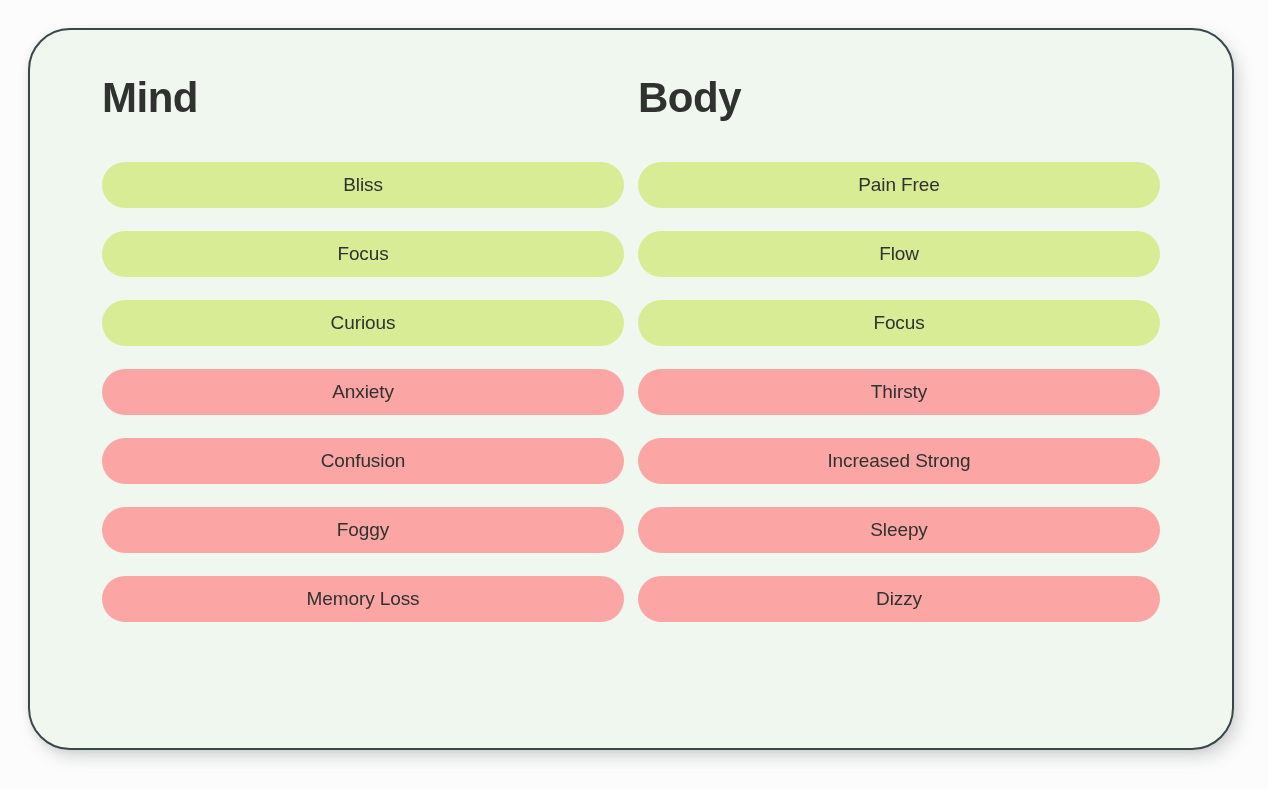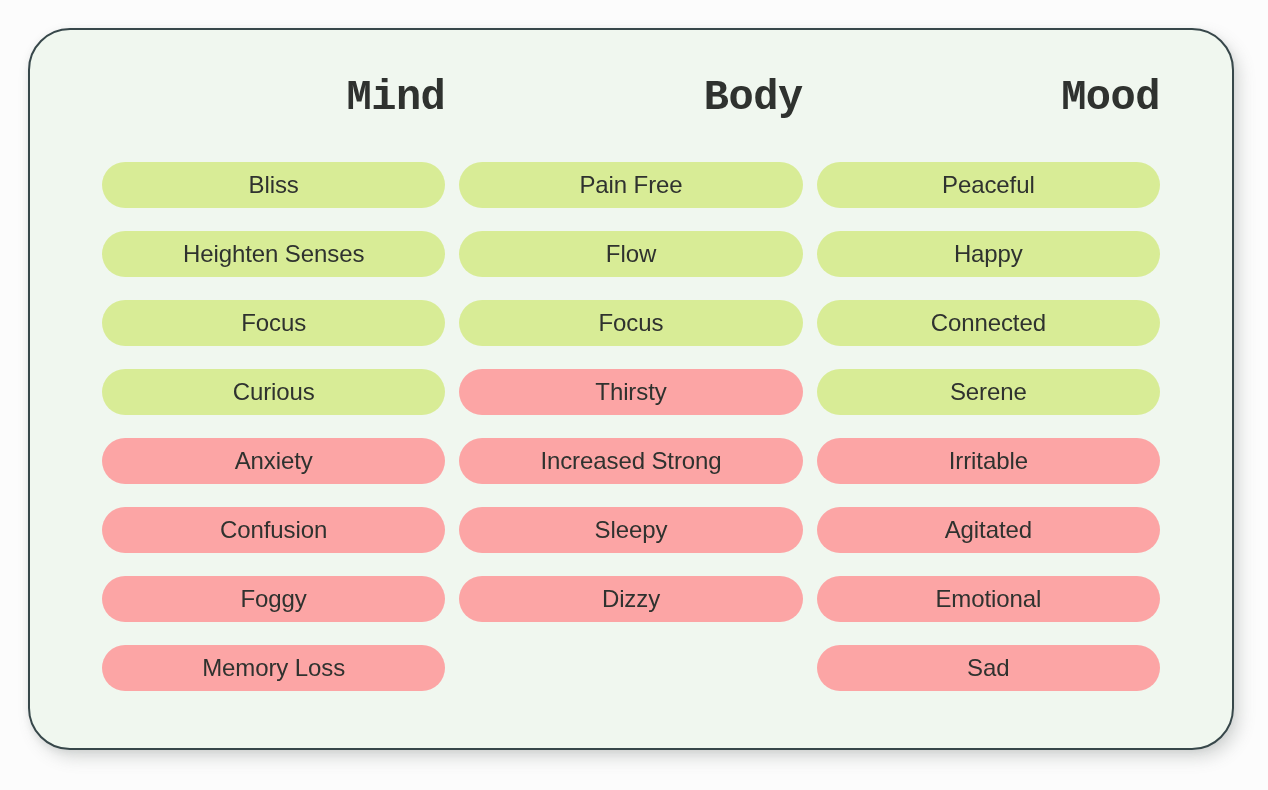--- a/index.html
+++ b/index.html
@@ -50,42 +50,41 @@
     display: flex;
     flex-direction: column;
     align-items: stretch;
     min-width: 0;
   }
 
   .column-heading {
     font-size: 42px;
     font-weight: bold;
     color: #2f322f;
-    text-align: right;
+    text-align: left;
     letter-spacing: -0.5px;
     line-height: 1;
     height: 53px;
     margin-bottom: 32px;
     white-space: nowrap;
-    font-family: Liberation Mono, monospace;
   }
 
   .pill-list {
     display: flex;
     flex-direction: column;
     gap: 23px;
   }
 
   .pill {
     height: 46px;
     border-radius: 23px;
     display: flex;
     align-items: center;
     justify-content: center;
-    font-size: 24px;
+    font-size: 19px;
     font-weight: normal;
     color: #2f322f;
     letter-spacing: -0.1px;
     white-space: nowrap;
     overflow: hidden;
     text-overflow: ellipsis;
     padding: 0 12px;
   }
 
   .pill.positive { background: #d8ec96; }
@@ -93,48 +92,34 @@
 </style>
 </head>
 <body>
 
 <div id="card">
   <div id="columns">
       <div class="column">
         <div class="column-heading">Mind</div>
         <div class="pill-list">
           <div class="pill positive">Bliss</div>
-          <div class="pill positive">Heighten Senses</div>
           <div class="pill positive">Focus</div>
           <div class="pill positive">Curious</div>
           <div class="pill negative">Anxiety</div>
           <div class="pill negative">Confusion</div>
           <div class="pill negative">Foggy</div>
           <div class="pill negative">Memory Loss</div>
         </div>
       </div>
       <div class="column">
         <div class="column-heading">Body</div>
         <div class="pill-list">
           <div class="pill positive">Pain Free</div>
           <div class="pill positive">Flow</div>
           <div class="pill positive">Focus</div>
           <div class="pill negative">Thirsty</div>
           <div class="pill negative">Increased Strong</div>
           <div class="pill negative">Sleepy</div>
           <div class="pill negative">Dizzy</div>
         </div>
       </div>
-      <div class="column">
-        <div class="column-heading">Mood</div>
-        <div class="pill-list">
-          <div class="pill positive">Peaceful</div>
-          <div class="pill positive">Happy</div>
-          <div class="pill positive">Connected</div>
-          <div class="pill positive">Serene</div>
-          <div class="pill negative">Irritable</div>
-          <div class="pill negative">Agitated</div>
-          <div class="pill negative">Emotional</div>
-          <div class="pill negative">Sad</div>
-        </div>
-      </div>
     </div>
 </div>
 
 </body></html>

